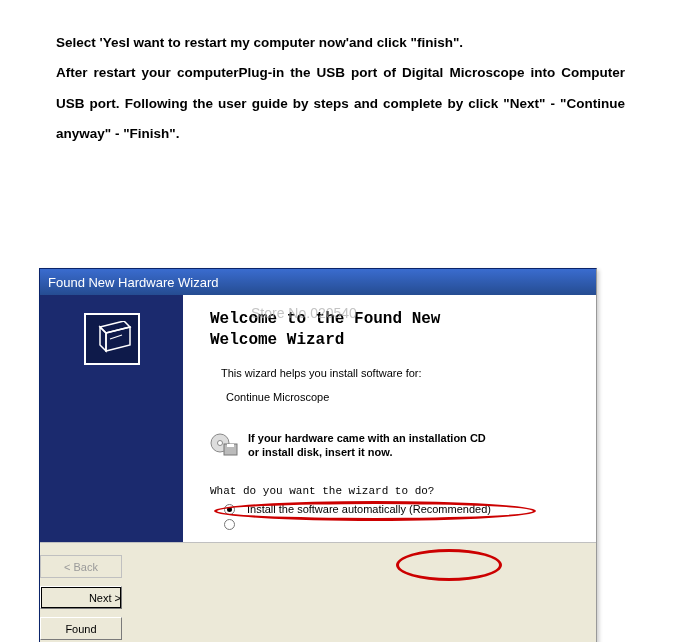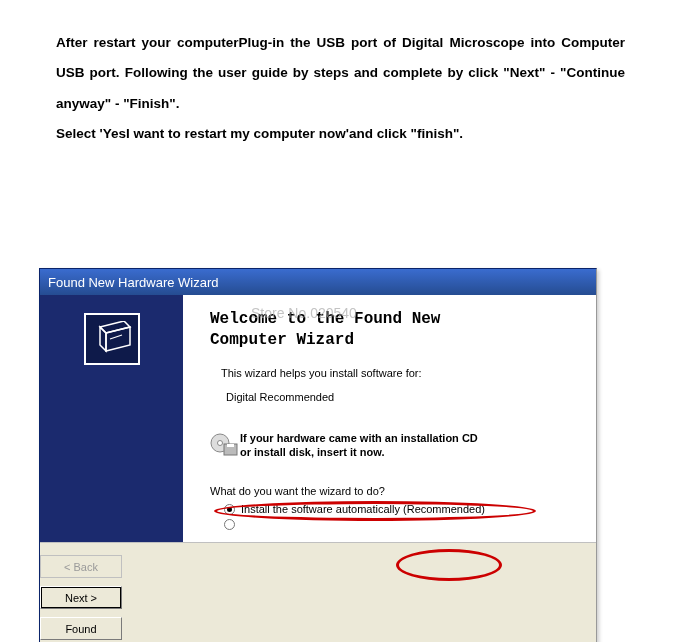--- a/index.html
+++ b/index.html
@@ -65,28 +65,28 @@
   .content-pane {
     flex: 1;
     padding: 14px 20px 12px 27px;
     font-family: Tahoma, sans-serif;
     font-size: 11px;
     color: #000;
   }
   .wiz-heading { font-size: 16px; font-weight: bold; line-height: 1.3; font-family: Liberation Mono, monospace; }
   .helps { margin-top: 16px; margin-left: 11px; }
   .device { margin: 12px 0 0 16px; }
-  .cd-row { display:flex; align-items:center; gap:0; margin-top:28px; }
+  .cd-row { display:flex; align-items:center; gap:8px; margin-top:28px; }
   .cd-icon {
     width: 30px; height: 24px;
     display:flex; align-items:center; justify-content:center;
   }
   .cd-text { font-weight:bold; font-size:11px; line-height:1.3; }
-  .prompt { margin-top:26px; }
-  .radio-row { display:flex; align-items:center; gap:6px; margin:4px 0 0 14px; }
+  .prompt { margin-top:26px;font-family:Liberation Mono, monospace; }
+  .radio-row { display:flex; align-items:center; gap:12px; margin:4px 0 0 14px; }
   .radio { width:11px; height:11px; border:1px solid #777; border-radius:50%; background:#fff; display:flex; align-items:center; justify-content:center; flex-shrink:0; }
   .radio.checked::after { content:""; width:5px; height:5px; border-radius:50%; background:#000; }
   .ellipse1 {
     position:absolute; width:322px; height:20px; border:3px solid #c00; border-radius:50%;
     pointer-events:none;
   }
   .adv-label { color:#888; }
   .click-next { margin-top:20px; }
   .button-row {
     display:flex; justify-content:flex-end; gap:8px;
@@ -97,36 +97,36 @@
   .win-btn {
     font-family: Tahoma, sans-serif; font-size:11px;
     width:82px; height:23px;
     background:#ece9d8;
     border-top:1px solid #fff; border-left:1px solid #fff;
     border-right:1px solid #7a7a7a; border-bottom:1px solid #7a7a7a;
     display:flex; align-items:center; justify-content:center;
     cursor:pointer; position:relative;
   }
   .win-btn.disabled { color:#9a9a9a; border-color:#c0c0c0; cursor:default; }
-  .win-btn.default { box-shadow:0 0 0 1px #000 inset; }
+  .win-btn.default { box-shadow:0 0 0 1px #000 inset;justify-content:flex-end; }
   .ellipse2 {
     position:absolute; width:106px; height:32px; border:3px solid #c00; border-radius:50%;
     pointer-events:none;
   }
   .watermark {
     position:absolute; font-size:14px; color:#aaa; opacity:.7; white-space:nowrap;
     pointer-events:none;
   }
 </style>
 </head>
 <body>
 
 <div class="instruction">
+  <p>Select 'YesI want to restart my computer now'and click "finish".</p>
   <p>After restart your computerPlug-in the USB port of Digital Microscope into Computer USB port. Following the user guide by steps and complete by click "Next" - "Continue anyway" - "Finish".</p>
-  <p>Select 'YesI want to restart my computer now'and click "finish".</p>
 </div>
 
 <div class="dialog-wrap">
   <div class="titlebar">
     <span>Found New Hardware Wizard</span>
   </div>
   <div class="dialog-body">
     <div class="banner">
       <div class="banner-box">
         <svg viewBox="0 0 40 36">
@@ -134,24 +134,24 @@
           <polygon points="8,6 14,12 14,30 8,24" fill="none" stroke="#fff" stroke-width="1.5"></polygon>
           <polygon points="14,12 38,6 38,24 14,30" fill="none" stroke="#fff" stroke-width="1.5"></polygon>
           <line x1="18" y1="18" x2="30" y2="14" stroke="#fff" stroke-width="1.2"></line>
         </svg>
       </div>
     </div>
     <div class="content-pane" style="position:relative;">
       <div class="watermark" style="left:68px; top:10px;">Store No.020540</div>
       <div class="wiz-heading">
         <span>Welcome to the Found New</span><br>
-        <span>Computer Wizard</span>
+        <span>Welcome Wizard</span>
       </div>
       <div class="helps">This wizard helps you install software for:</div>
-      <div class="device">Digital Recommended</div>
+      <div class="device">Continue Microscope</div>
 
       <div class="cd-row">
         <div class="cd-icon">
           <svg viewBox="0 0 30 24">
             <circle cx="10" cy="10" r="9" fill="#ddd" stroke="#888"></circle>
             <circle cx="10" cy="10" r="2.5" fill="#fff" stroke="#888"></circle>
             <rect x="14" y="11" width="13" height="11" fill="#bbb" stroke="#777"></rect>
             <rect x="17" y="11" width="7" height="3" fill="#fff"></rect>
           </svg>
         </div>

